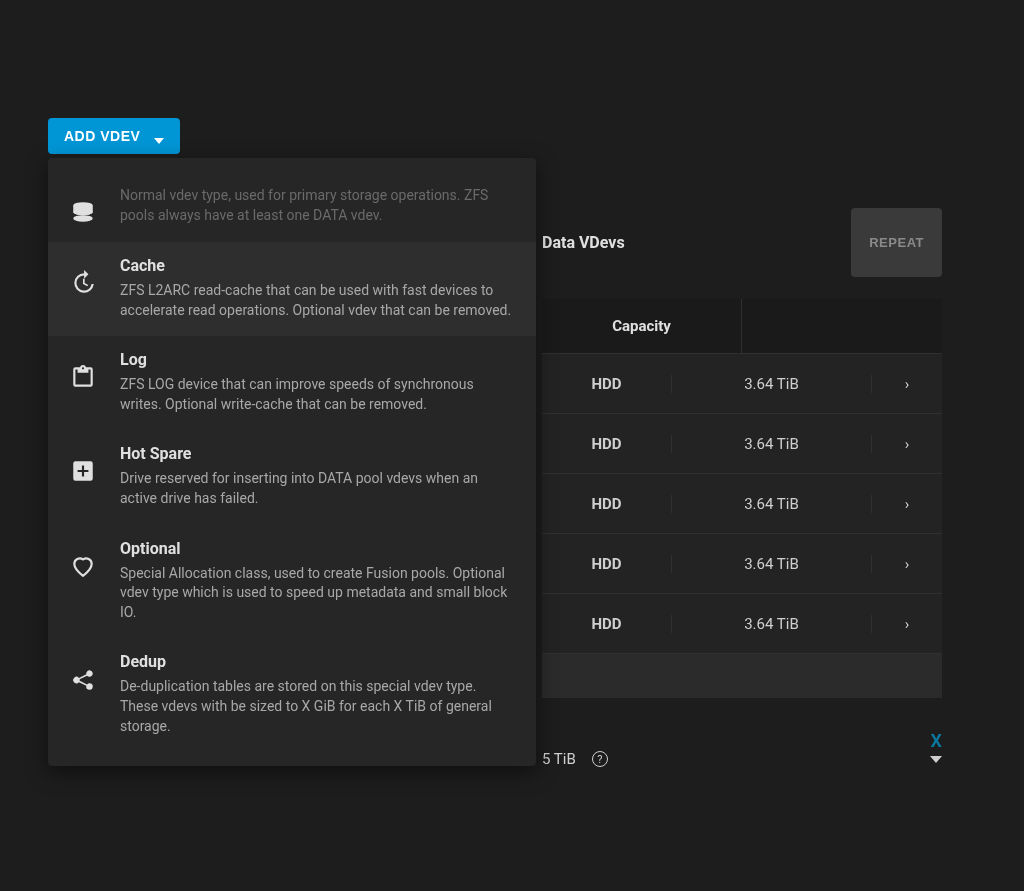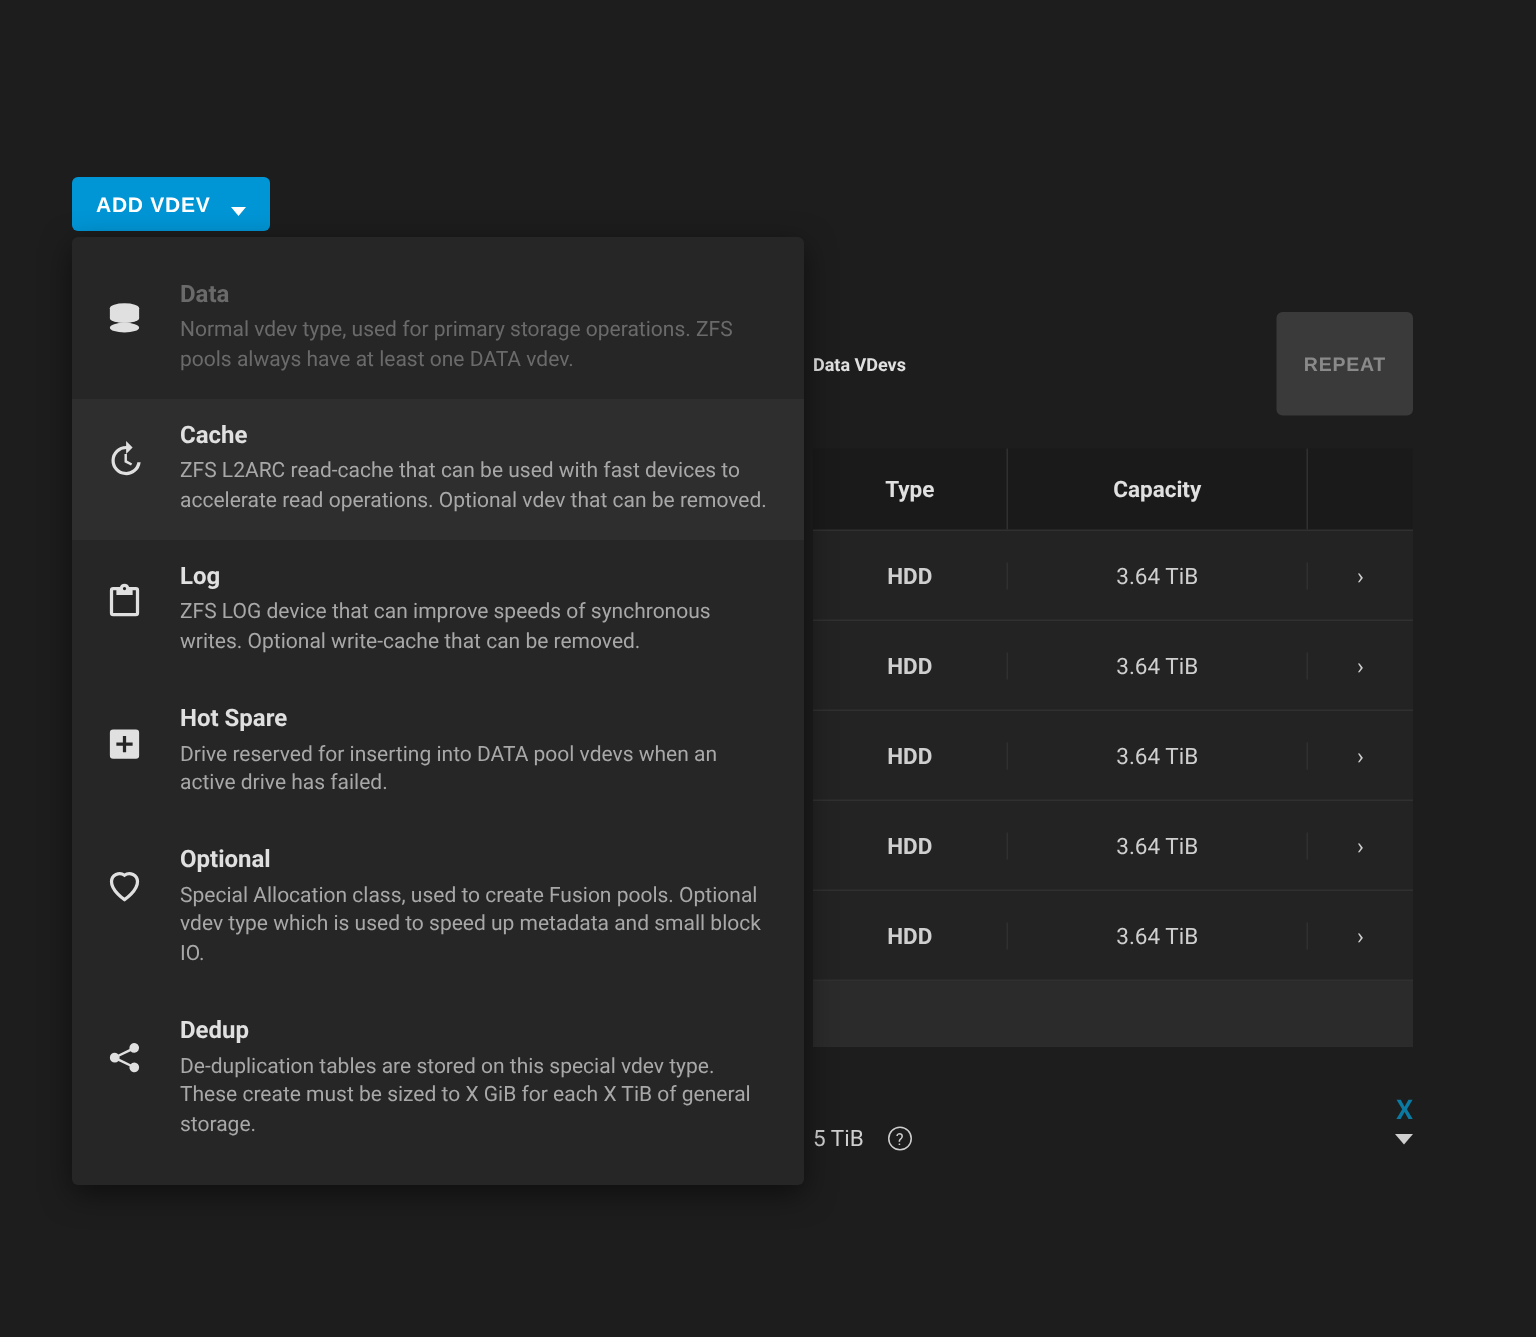--- a/index.html
+++ b/index.html
@@ -76,21 +76,21 @@
     left: 542px;
     top: 208px;
     width: 400px;
   }
   .panel-header {
     display: flex;
     justify-content: space-between;
     align-items: center;
     margin-bottom: 22px;
   }
-  .panel-title { font-size: 12px; font-weight: 700; color: #e0e0e0; }
+  .panel-title { font-size: 16px; font-weight: 700; color: #e0e0e0; }
   .repeat-btn {
     background: #3a3a3a;
     color: #8a8a8a;
     border: none;
     padding: 27px 18px;
     font-size: 13px;
     font-weight: 700;
     letter-spacing: 0.5px;
     border-radius: 4px;
     cursor: pointer;
@@ -211,21 +211,20 @@
 </button>
 
 <div class="dropdown" id="dropdown">
     <div class="menu-item disabled">
       <div class="icon-col">
         <svg>
           <use href="#icon-database"></use>
         </svg>
       </div>
       <div class="mi-text">
-        <div class="mi-title">Data</div>
         <div class="mi-desc">Normal vdev type, used for primary storage operations. ZFS pools always have at least one DATA vdev.</div>
       </div>
     </div>
     <div class="menu-item highlight">
       <div class="icon-col">
         <svg>
           <use href="#icon-history"></use>
         </svg>
       </div>
       <div class="mi-text">
@@ -267,33 +266,32 @@
       </div>
     </div>
     <div class="menu-item">
       <div class="icon-col">
         <svg>
           <use href="#icon-share"></use>
         </svg>
       </div>
       <div class="mi-text">
         <div class="mi-title">Dedup</div>
-        <div class="mi-desc">De-duplication tables are stored on this special vdev type. These create must be sized to X GiB for each X TiB of general storage.</div>
+        <div class="mi-desc">De-duplication tables are stored on this special vdev type. These vdevs with be sized to X GiB for each X TiB of general storage.</div>
       </div>
     </div>
   </div>
 
 <div class="panel">
   <div class="panel-header">
     <span class="panel-title">Data VDevs</span>
     <button class="repeat-btn">REPEAT</button>
   </div>
   <div class="tbl">
     <div class="tbl-head">
-      <div class="th col-type">Type</div>
       <div class="th col-cap">Capacity</div>
       <div class="th col-exp"></div>
     </div>
     <div id="tbody">
         <div class="tbl-row">
           <div class="td col-type">HDD</div>
           <div class="td col-cap">3.64 TiB</div>
           <div class="td col-exp chev">›</div>
         </div>
         <div class="tbl-row">

